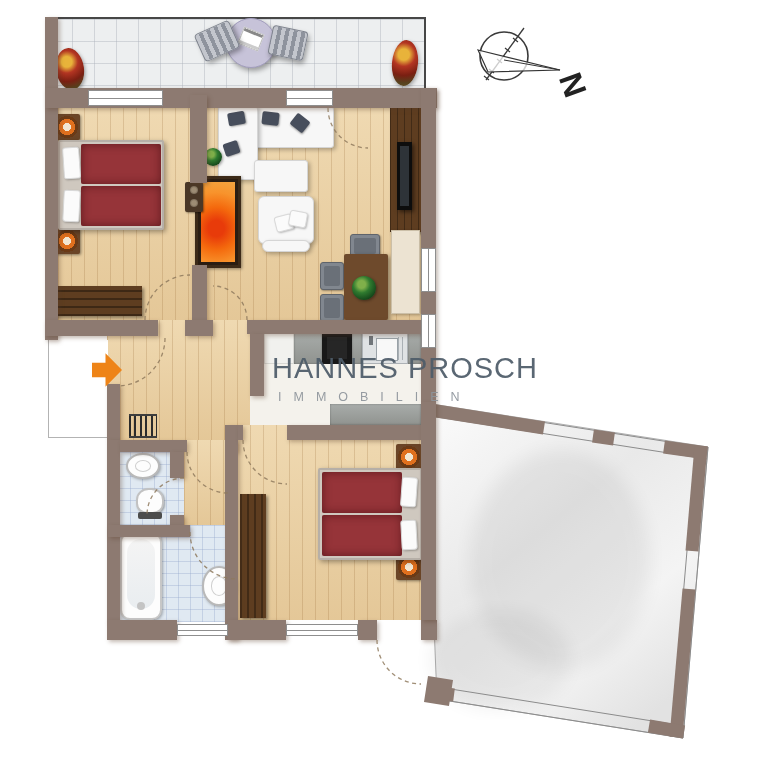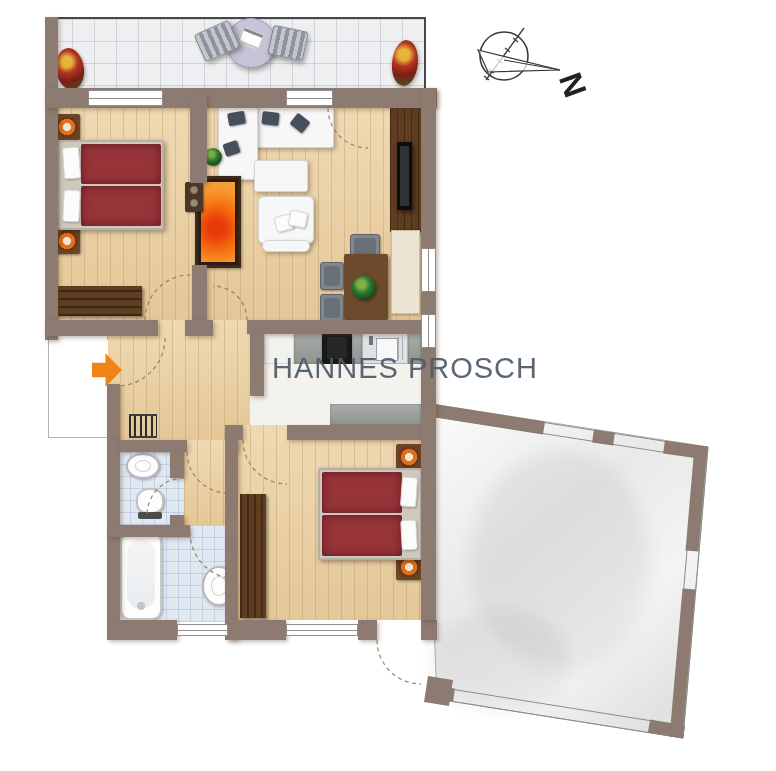--- a/index.html
+++ b/index.html
@@ -267,15 +267,16 @@
       <line x1="14" y1="56" x2="52" y2="4" stroke="#3a3a3a" stroke-width="1.3"></line>
       <path d="M17,45 l5,4 M25,35 l5,4 M33,24 l5,4 M41,14 l5,4 M12,52 l5,4" stroke="#3a3a3a" stroke-width="1.2" fill="none"></path>
       <path d="M6,26 L88,46 L16,48 Z" fill="rgba(255,255,255,0.75)" stroke="#333" stroke-width="1.2"></path>
       <line x1="32" y1="36" x2="88" y2="46" stroke="#333" stroke-width="1"></line>
       <text x="92" y="66" transform="rotate(70 98 56)" font-family="Liberation Sans, sans-serif" font-size="32" font-weight="bold" fill="#222">N</text>
     </g>
   </svg>
 
   <div id="watermark">
     <div id="wm-title">HANNES PROSCH</div>
+    <div id="wm-sub">IMMOBILIEN</div>
   </div>
 
 </div>
 
 </body></html>

